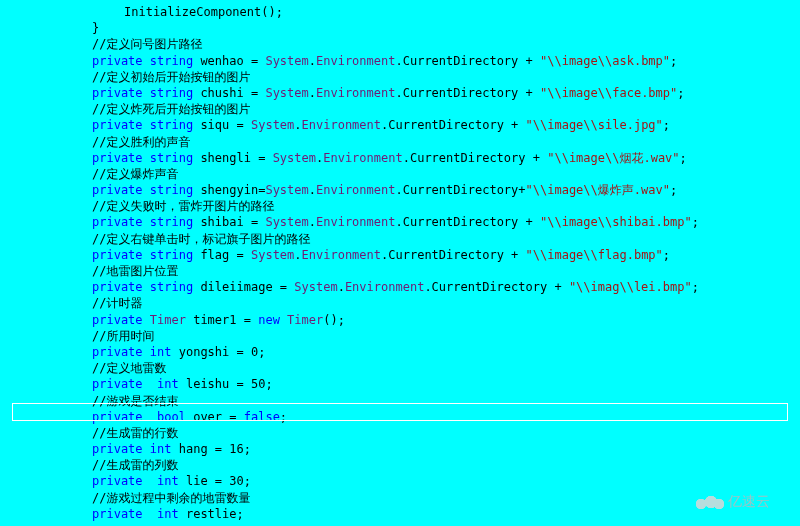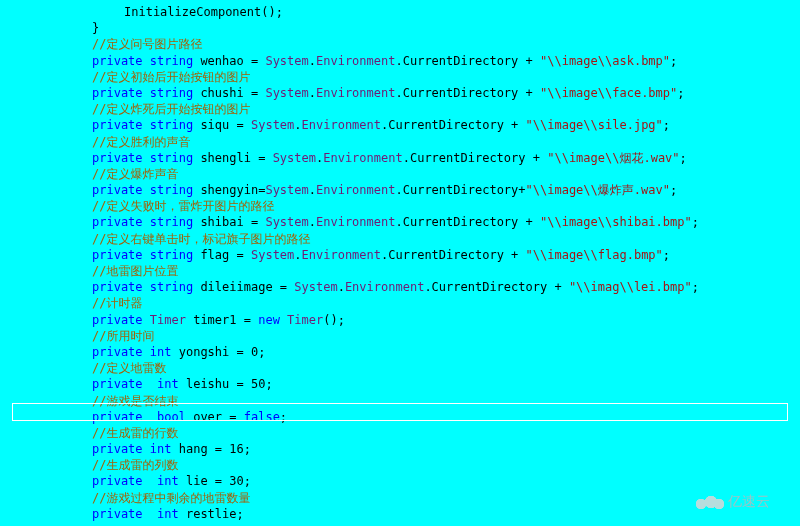--- a/index.html
+++ b/index.html
@@ -7,21 +7,21 @@
   body { background: #00ffff; font-family: "SimSun", "宋体", monospace; font-size: 12px; line-height: 1.4; }
   .code { padding: 4px 0 0 92px; white-space: pre; }
   .line { height: 16.2px; }
   .hl-line {
     position: absolute; left: 12px; right: 12px; top: 403px; height: 18px;
     border: 1.5px solid #ffffff; pointer-events: none;
   }
   .kw { color: #0000ff; }
   .ty { color: #701a75; }
   .st { color: #a31515; }
-  .cm { color: #a16207; }
+  .cm { color: #000000; }
   .nm { color: #000000; }
   .watermark {
     position: absolute; right: 30px; bottom: 14px; display: flex; align-items: center;
     color: #b9b9b9; font-size: 14px; opacity: 0.85; pointer-events: none;
   }
   .wm-icon {
     width: 30px; height: 18px; margin-right: 4px;
     background:
       radial-gradient(circle at 7px 11px, #d8d8d8 5px, transparent 5.5px),
       radial-gradient(circle at 17px 9px, #d8d8d8 6px, transparent 6.5px),

